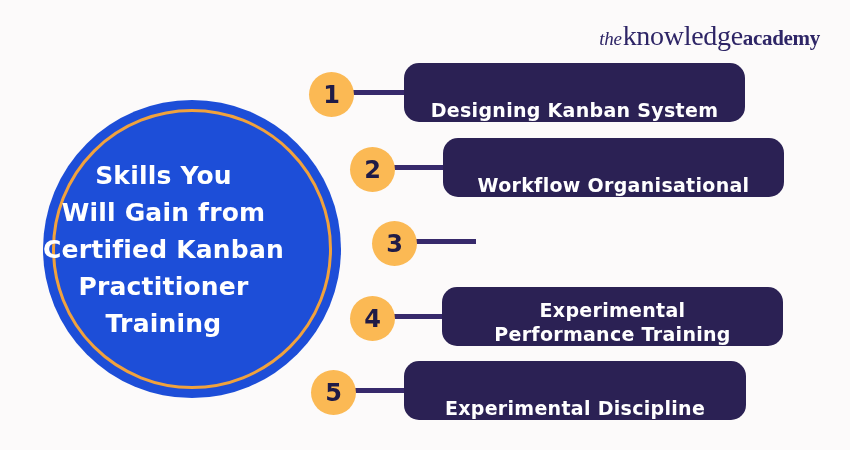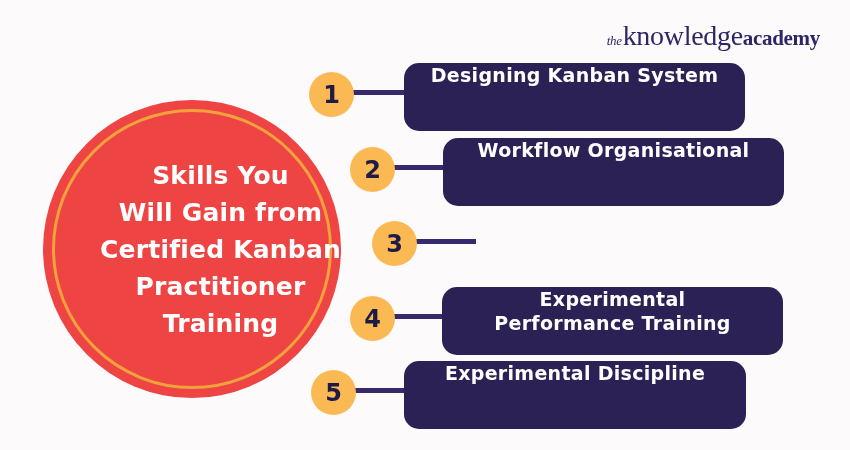--- a/index.html
+++ b/index.html
@@ -18,38 +18,38 @@
     position: absolute;
     top: 20px;
     right: 30px;
     color: #2E2566;
     font-family: "Liberation Serif", serif;
     white-space: nowrap;
     letter-spacing: -0.3px;
   }
   .logo-the {
     font-style: italic;
-    font-size: 13px;
+    font-size: 19px;
     margin-right: 1px;
   }
   .logo-knowledge { font-size: 28px; font-weight: 400; }
   .logo-academy   { font-size: 21px; font-weight: 700; }
 
   
   .hero {
     position: absolute;
     left: 43px;
     top: 100px;
     width: 298px;
     height: 298px;
     border-radius: 50%;
-    background: #ef4444;
+    background: #1d4ed8;
     display: flex;
     align-items: center;
-    justify-content: flex-end;
+    justify-content: flex-start;
     z-index: 3;
   }
   .hero-ring {
     position: absolute;
     inset: 9px;
     border: 3px solid #F1A23D;
     border-radius: 50%;
   }
   .hero-title {
     position: relative;
@@ -94,25 +94,25 @@
     justify-content: center;
     font-size: 24px;
     font-weight: 700;
     z-index: 2;
   }
   .bar {
     position: absolute;
     left: var(--bx);
     top: var(--by);
     width: var(--bw);
-    height: 68px;
+    height: 59px;
     background: #2B2154;
     border-radius: 15px;
     display: flex;
-    align-items: flex-start;
+    align-items: flex-end;
     justify-content: center;
     z-index: 2;
   }
   .bar-label {
     color: #FFFFFF;
     font-size: 19px;
     font-weight: 700;
     letter-spacing: 0.3px;
     text-align: center;
     white-space: pre-line;

